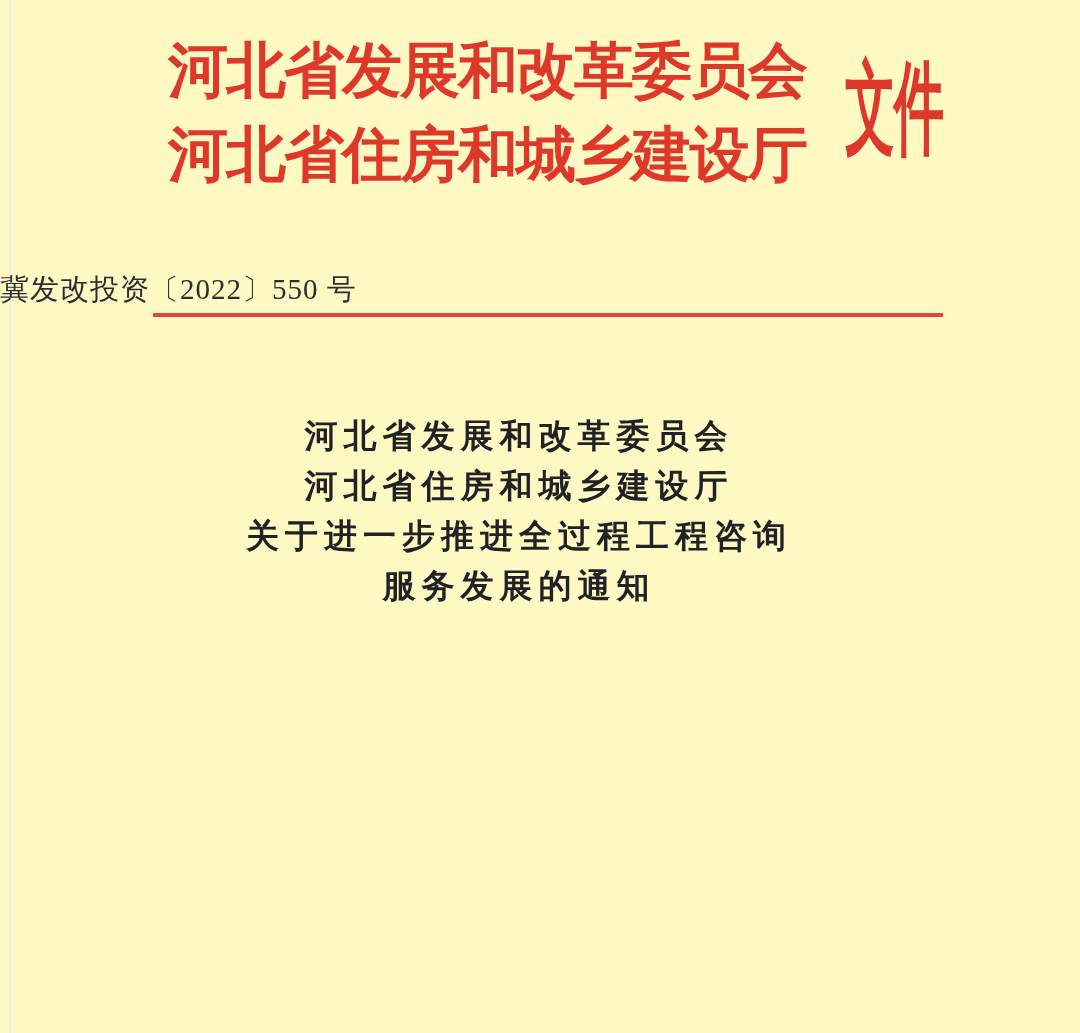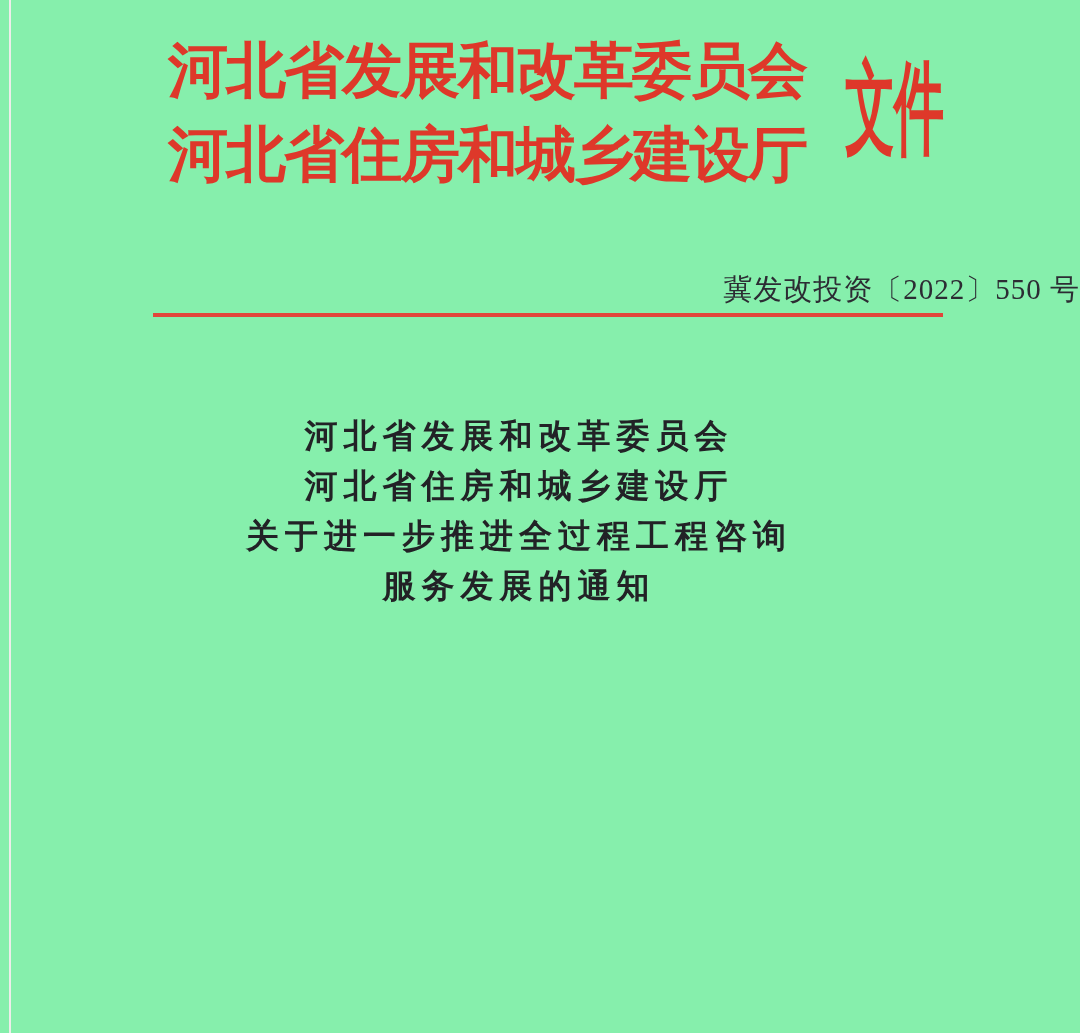--- a/index.html
+++ b/index.html
@@ -6,21 +6,21 @@
     margin: 0;
     padding: 0;
     background: #f4f4f2;
     font-family: "Liberation Serif", "DejaVu Serif", serif;
   }
   .page {
     position: relative;
     width: 1080px;
     height: 1033px;
     margin: 0 auto;
-    background: #86efac;
+    background: #fef9c3;
     overflow: hidden;
   }
   .scan-edge {
     position: absolute;
     left: 9px;
     top: 0;
     width: 2px;
     height: 100%;
     background: #ededea;
   }
@@ -48,21 +48,21 @@
     color: #de382a;
     white-space: nowrap;
     transform: scaleY(2.04);
     transform-origin: 0 0;
   }
   .doc-number {
     position: absolute;
     left: 0;
     top: 270px;
     width: 1080px;
-    text-align: right;
+    text-align: left;
     font-size: 29px;
     letter-spacing: 1px;
     color: #2c2c33;
     white-space: nowrap;
   }
   .red-rule {
     position: absolute;
     left: 153px;
     top: 313px;
     width: 790px;

